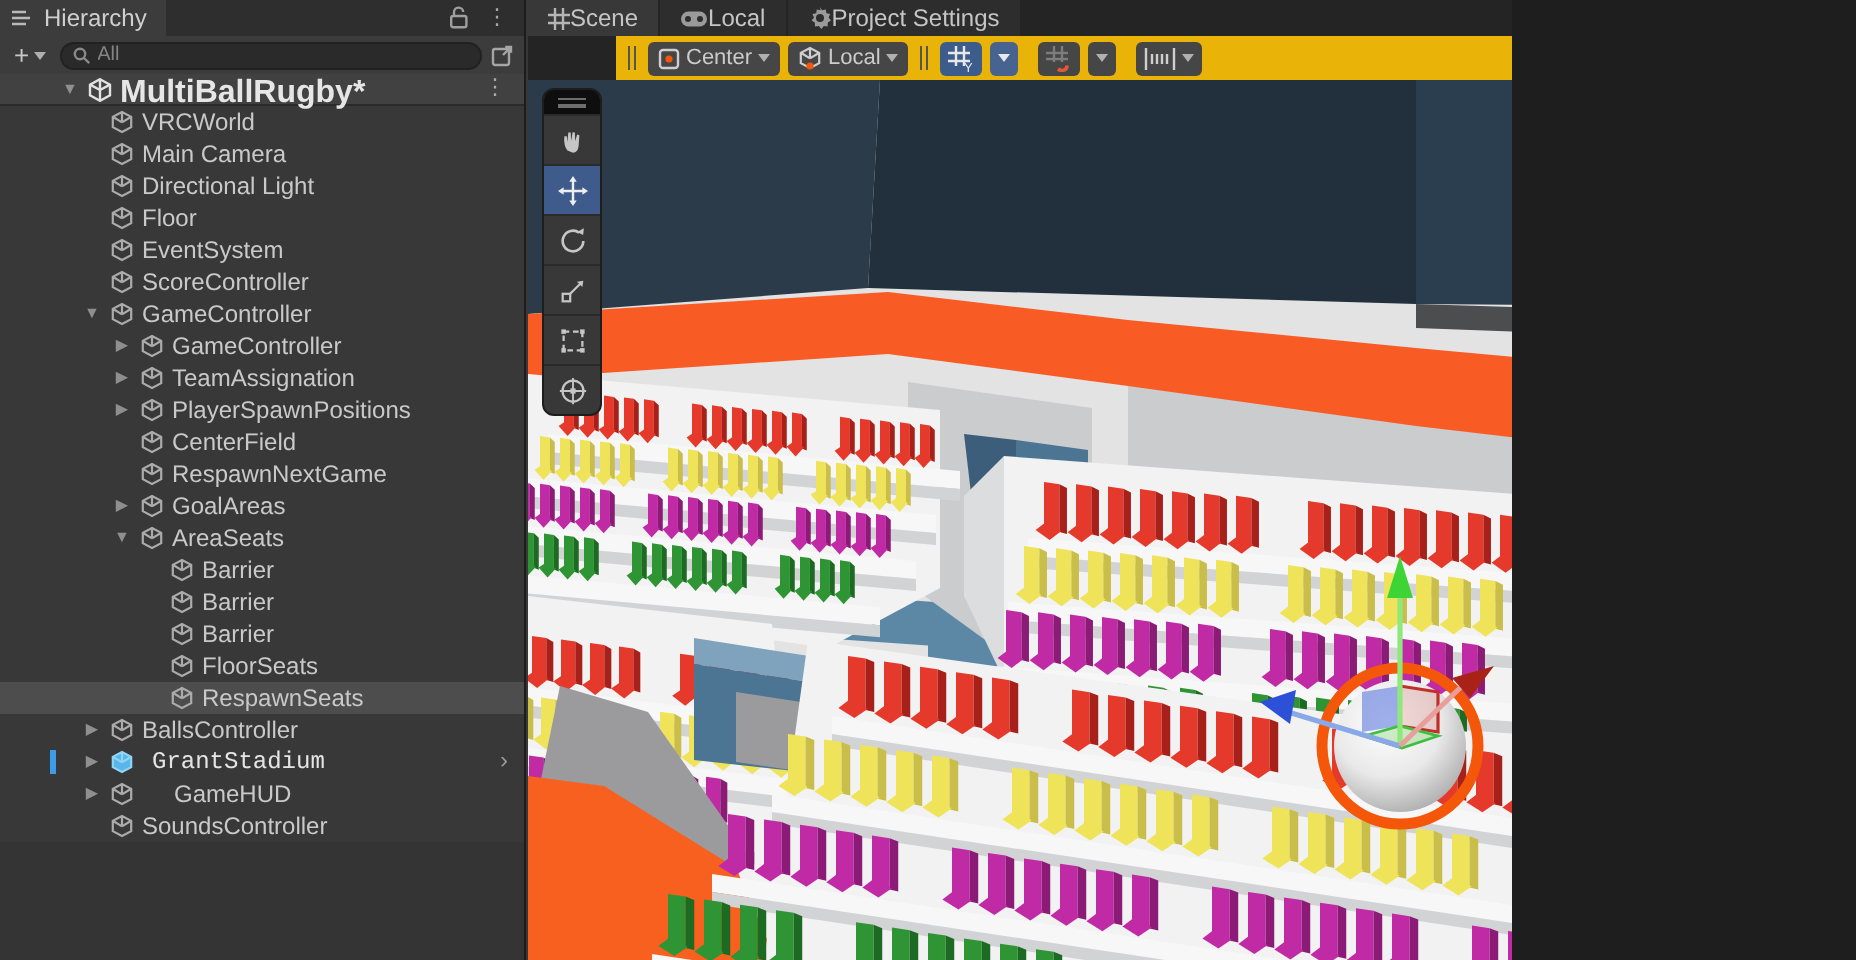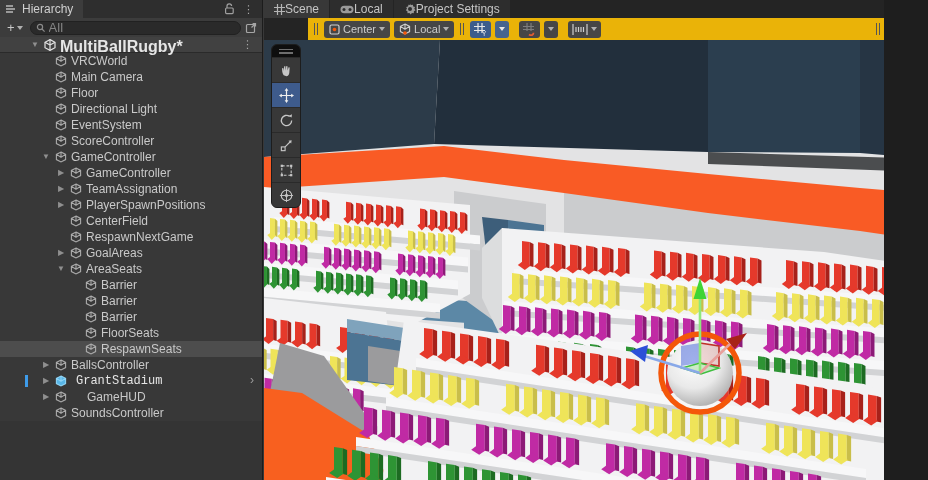--- a/index.html
+++ b/index.html
@@ -1,28 +1,28 @@
 <!DOCTYPE html>
 <html><head>
 <meta charset="utf-8">
 <style>
   html,body{margin:0;padding:0;background:#1e1e1e;}
   *{box-sizing:border-box;font-family:"Liberation Sans",sans-serif;-webkit-font-smoothing:antialiased;}
-  #app{position:relative;width:884px;height:480px;overflow:hidden;background:#383838;padding-left:47px;}
+  #app{position:relative;width:756px;height:480px;overflow:hidden;background:#383838;padding-left:47px;}
 
   
   #hierarchy{position:absolute;left:0;top:0;width:263px;height:480px;background:#383838;border-right:1px solid #1c1c1c;}
   .hi-header{position:absolute;left:0;top:0;width:100%;height:18px;background:#2e2e2e;display:flex;align-items:center;}
   .hi-tab{height:18px;display:flex;align-items:center;background:#3c3c3c;padding:0 10px 0 6px;color:#cfcfcf;font-size:12px;gap:5px;}
   .hi-header-right{margin-left:auto;display:flex;align-items:center;gap:8px;padding-right:8px;}
   .hi-toolbar{position:absolute;left:0;top:18px;width:100%;height:19px;background:#3c3c3c;display:flex;align-items:center;padding:0 4px;}
   .plus-btn{color:#c8c8c8;font-size:13px;line-height:13px;display:flex;align-items:center;gap:2px;padding:0 3px;}
   .caret{width:0;height:0;border-left:3.5px solid transparent;border-right:3.5px solid transparent;border-top:4px solid #b0b0b0;display:inline-block;}
   .search-field{flex:1;height:14px;margin:0 4px;background:#2a2a2a;border:1px solid #212121;border-radius:8px;display:flex;align-items:center;padding:0 5px;gap:3px;}
-  .search-field input{flex:1;background:transparent;border:none;outline:none;color:#bbb;font-size:13px;height:12px;padding:0;}
+  .search-field input{flex:1;background:transparent;border:none;outline:none;color:#bbb;font-size:10px;height:12px;padding:0;}
   .search-field input::placeholder{color:#848484;}
   .hi-scene-row{position:absolute;left:0;top:37px;width:100%;height:16px;background:#414141;border-bottom:1px solid #2a2a2a;display:flex;align-items:center;}
   .hi-rows{position:absolute;left:0;top:53px;width:100%;}
   .hi-empty{position:absolute;left:0;top:421px;width:100%;height:59px;background:#343434;}
   .row{position:relative;height:16px;display:flex;align-items:center;font-size:12px;color:#c9c9c9;white-space:nowrap;}
   .row.hl{background:#4d4d4d;}
   .expander{position:absolute;font-size:8px;color:#8f8f8f;width:10px;text-align:center;top:3px;}
   .objicon{position:absolute;top:2px;}
   .rowlabel{position:absolute;top:1px;}
   .row .chev{position:absolute;right:8px;top:0px;color:#9a9a9a;font-size:12px;}
@@ -112,27 +112,27 @@
         <div class="row">
           <svg class="objicon" width="12" height="12" viewBox="0 0 12 12" style="left: 55px;">
             <path d="M6 1 L10.6 3.4 V8.6 L6 11 L1.4 8.6 V3.4 Z M6 1 V6.2 M6 6.2 L10.6 3.4 M6 6.2 L1.4 3.4" fill="none" stroke="#ababab" stroke-width="1.1"></path>
           </svg>
           <span class="rowlabel" style="left: 71px;">Main Camera</span>
         </div>
         <div class="row">
           <svg class="objicon" width="12" height="12" viewBox="0 0 12 12" style="left: 55px;">
             <path d="M6 1 L10.6 3.4 V8.6 L6 11 L1.4 8.6 V3.4 Z M6 1 V6.2 M6 6.2 L10.6 3.4 M6 6.2 L1.4 3.4" fill="none" stroke="#ababab" stroke-width="1.1"></path>
           </svg>
+          <span class="rowlabel" style="left: 71px;">Directional Light</span>
+        </div>
+        <div class="row">
+          <svg class="objicon" width="12" height="12" viewBox="0 0 12 12" style="left: 55px;">
+            <path d="M6 1 L10.6 3.4 V8.6 L6 11 L1.4 8.6 V3.4 Z M6 1 V6.2 M6 6.2 L10.6 3.4 M6 6.2 L1.4 3.4" fill="none" stroke="#ababab" stroke-width="1.1"></path>
+          </svg>
           <span class="rowlabel" style="left: 71px;">Floor</span>
-        </div>
-        <div class="row">
-          <svg class="objicon" width="12" height="12" viewBox="0 0 12 12" style="left: 55px;">
-            <path d="M6 1 L10.6 3.4 V8.6 L6 11 L1.4 8.6 V3.4 Z M6 1 V6.2 M6 6.2 L10.6 3.4 M6 6.2 L1.4 3.4" fill="none" stroke="#ababab" stroke-width="1.1"></path>
-          </svg>
-          <span class="rowlabel" style="left: 71px;">Directional Light</span>
         </div>
         <div class="row">
           <svg class="objicon" width="12" height="12" viewBox="0 0 12 12" style="left: 55px;">
             <path d="M6 1 L10.6 3.4 V8.6 L6 11 L1.4 8.6 V3.4 Z M6 1 V6.2 M6 6.2 L10.6 3.4 M6 6.2 L1.4 3.4" fill="none" stroke="#ababab" stroke-width="1.1"></path>
           </svg>
           <span class="rowlabel" style="left: 71px;">EventSystem</span>
         </div>
         <div class="row">
           <svg class="objicon" width="12" height="12" viewBox="0 0 12 12" style="left: 55px;">
             <path d="M6 1 L10.6 3.4 V8.6 L6 11 L1.4 8.6 V3.4 Z M6 1 V6.2 M6 6.2 L10.6 3.4 M6 6.2 L1.4 3.4" fill="none" stroke="#ababab" stroke-width="1.1"></path>

